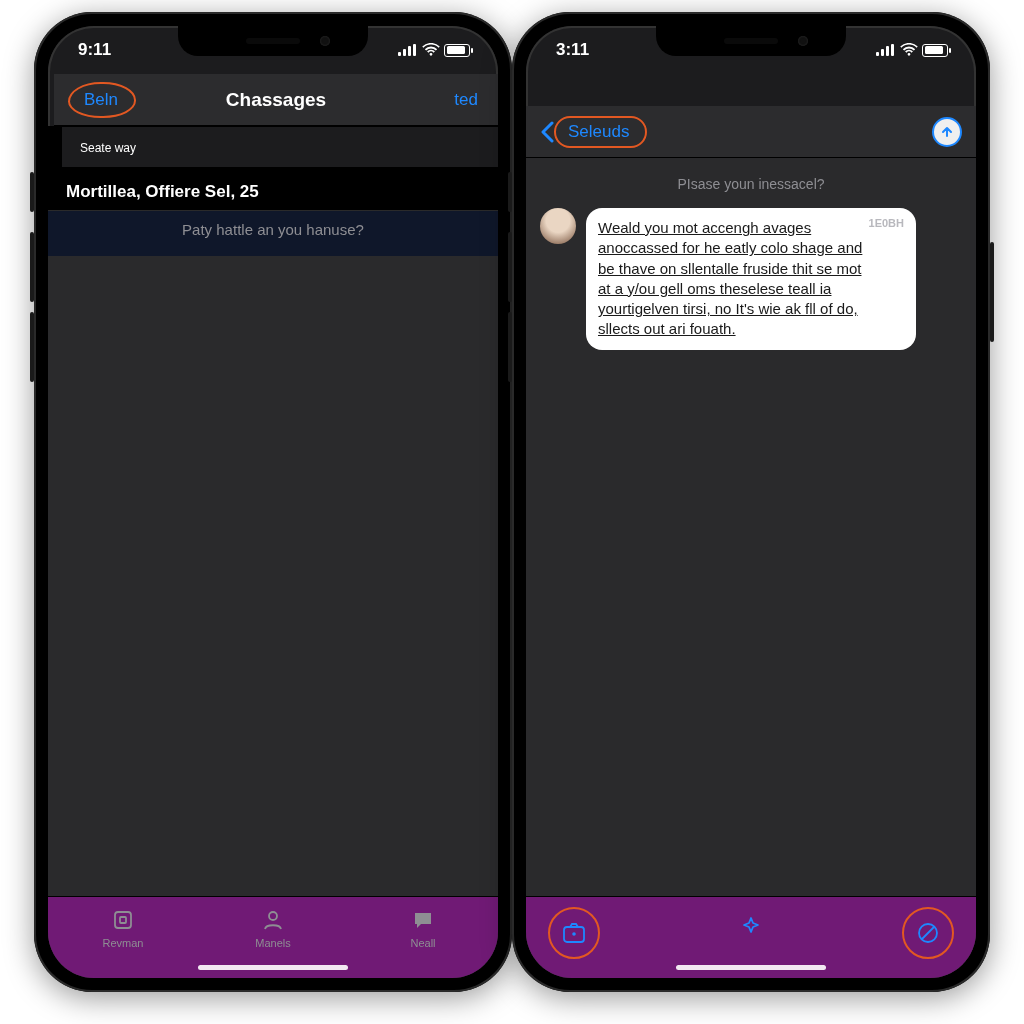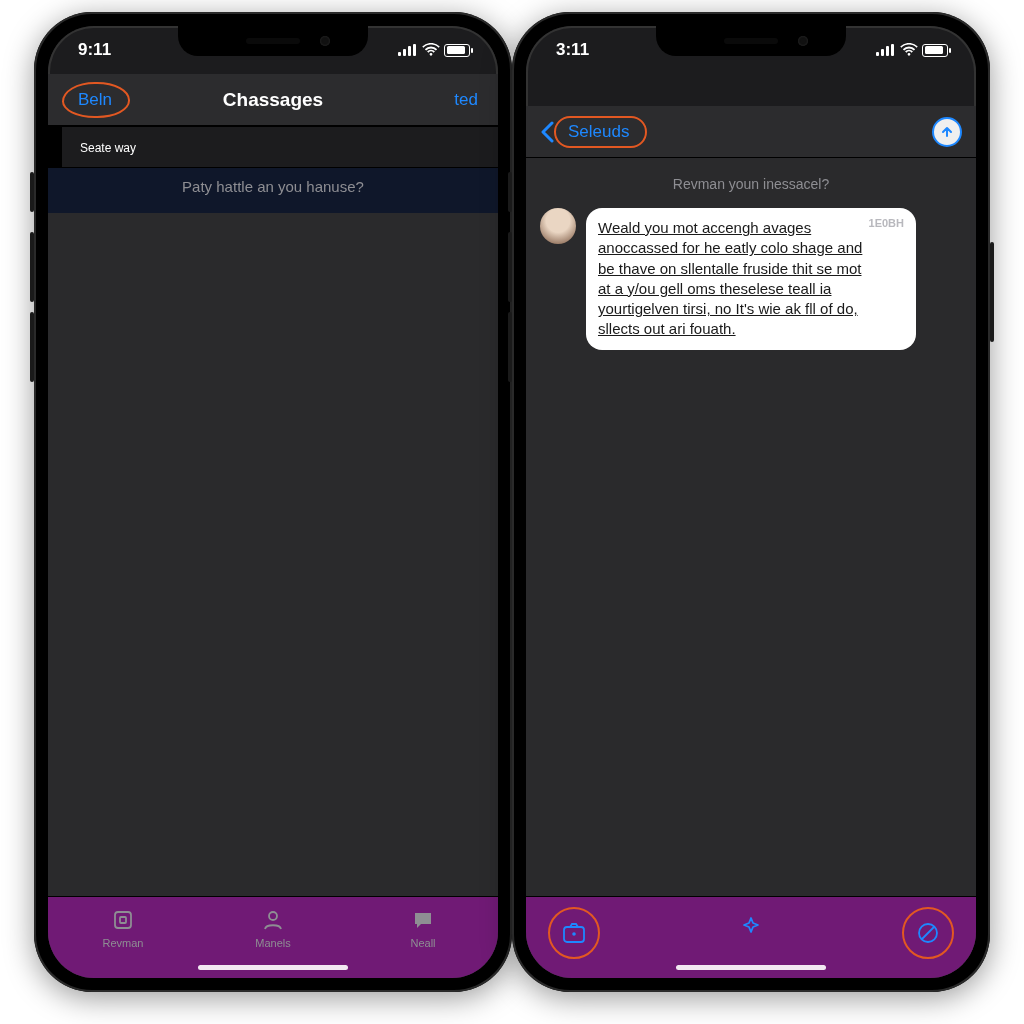--- a/index.html
+++ b/index.html
@@ -222,34 +222,35 @@
             <svg viewBox="0 0 20 16" width="18" height="14">
                 <path fill="#fff" d="M10 14.5a1.6 1.6 0 1 0 0-3.2 1.6 1.6 0 0 0 0 3.2zM4.5 8.6a7.8 7.8 0 0 1 11 0l1.6-1.6a10 10 0 0 0-14.2 0zM1.3 5.4a12.3 12.3 0 0 1 17.4 0L20 4.1a14 14 0 0 0-20 0zM7 11a4.3 4.3 0 0 1 6 0l1.5-1.5a6.4 6.4 0 0 0-9 0z"></path>
               </svg>
           </span>
           <span class="battery">
               <span class="fill"></span>
             </span>
         </div>
       </div>
 
-      <div class="navbar" style="position:relative;">
+      <div class="navbar" style="position:relative;margin-left:6px;">
         <div class="region">
           <span class="orange-circle">
             <button class="nav-btn">Beln</button>
           </span>
         </div>
         <div class="center">Chassages</div>
         <div class="region">
           <button class="nav-btn">ted</button>
         </div>
       </div>
 
       <div class="content">
         <div class="section-header">Seate way</div>
+        <div class="row">Mortillea, Offiere Sel, 25</div>
         <div class="row-sub">Paty hattle an you hanuse?</div>
         <div style="flex:1; background:#2a2a2c;"></div>
       </div>
 
       <div class="tabbar">
         <div class="tab">
           <div class="ticon">
             <svg width="24" height="24" viewBox="0 0 24 24">
                 <rect x="4" y="4" width="16" height="16" rx="3" fill="none" stroke="#8e8e93" stroke-width="1.8"></rect>
                 <rect x="9" y="9" width="6" height="6" rx="1" fill="none" stroke="#8e8e93" stroke-width="1.8"></rect>
@@ -322,21 +323,21 @@
         <div class="region">
           <button class="nav-right-icon">
             <svg width="14" height="14" viewBox="0 0 14 14">
                 <path d="M7 11V3M3 7l4-4 4 4" fill="none" stroke="#1e88ff" stroke-width="2" stroke-linecap="round" stroke-linejoin="round"></path>
               </svg>
           </button>
         </div>
       </div>
 
       <div class="content" style="background:#2a2a2c;">
-        <div class="thread-head">Revman youn inessacel?</div>
+        <div class="thread-head">PIsase youn inessacel?</div>
         <div class="bubble-row">
           <div class="avatar"></div>
           <div class="bubble">
             <span class="bubble-ts">1E0BH</span>
             <p>Weald you mot accengh avages anoccassed for he eatly colo shage and be thave on sllentalle fruside thit se mot at a y/ou gell oms theselese teall ia yourtigelven tirsi, no It's wie ak fll of do, sllects out ari fouath.</p>
           </div>
         </div>
         <div style="flex:1;"></div>
       </div>
 

